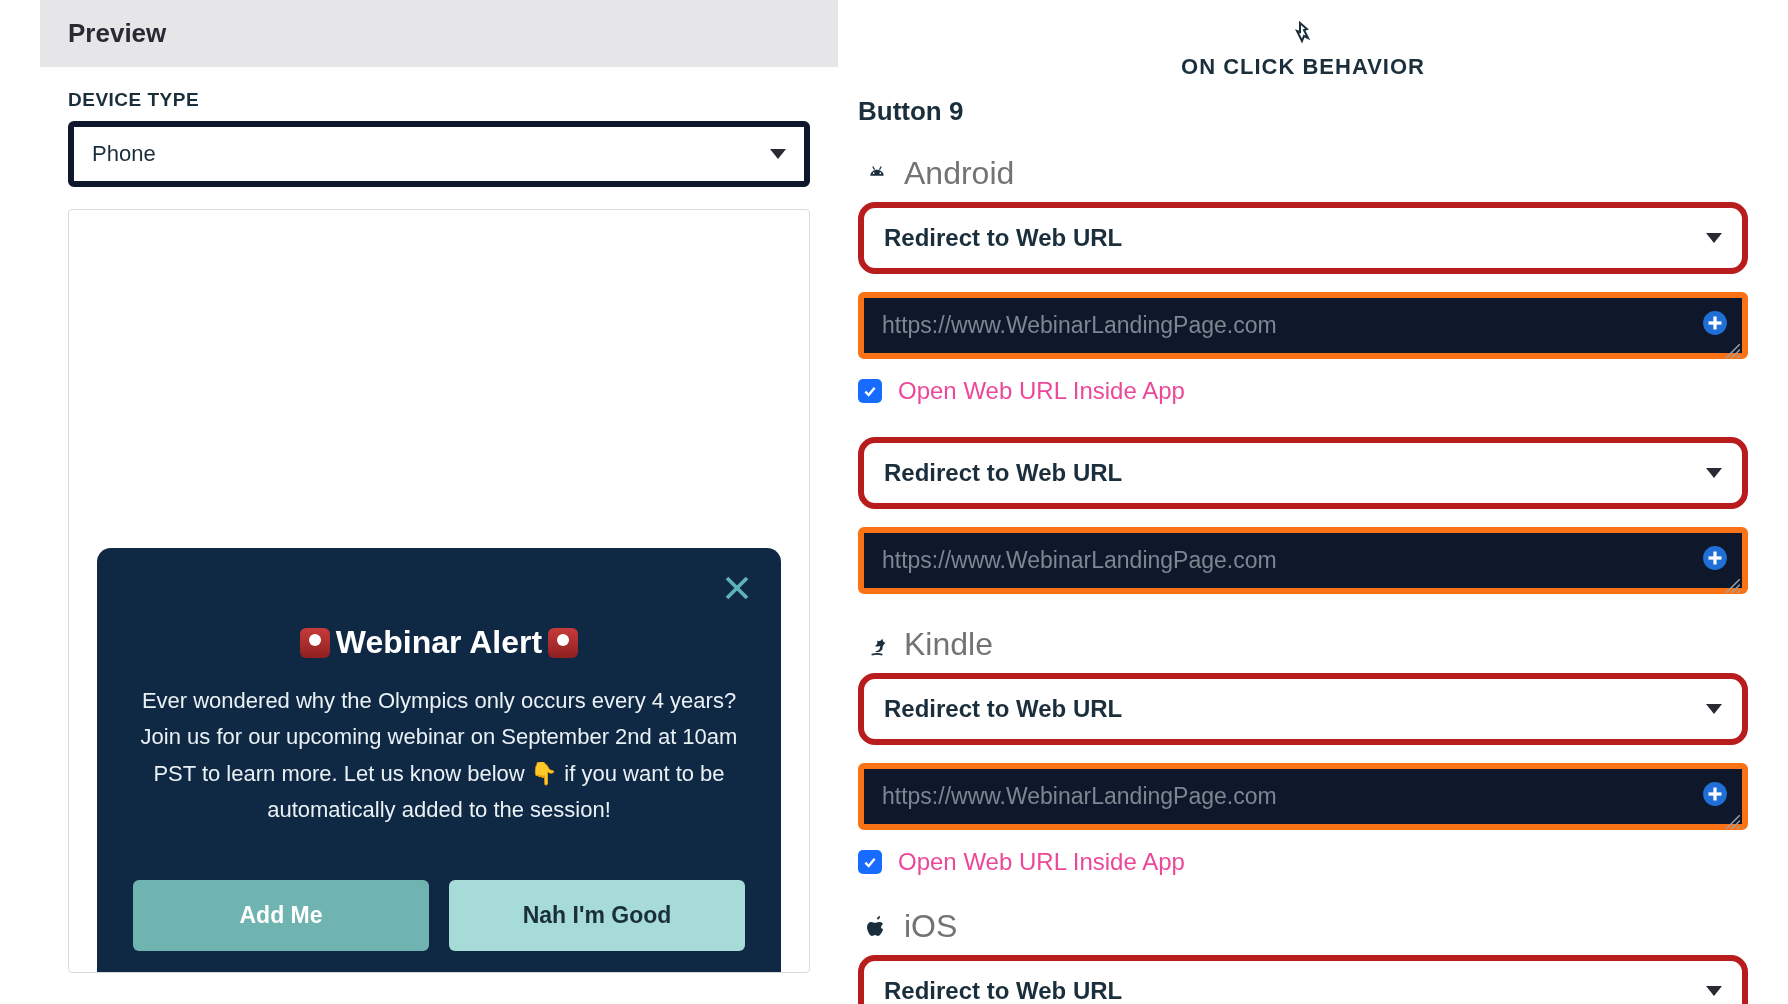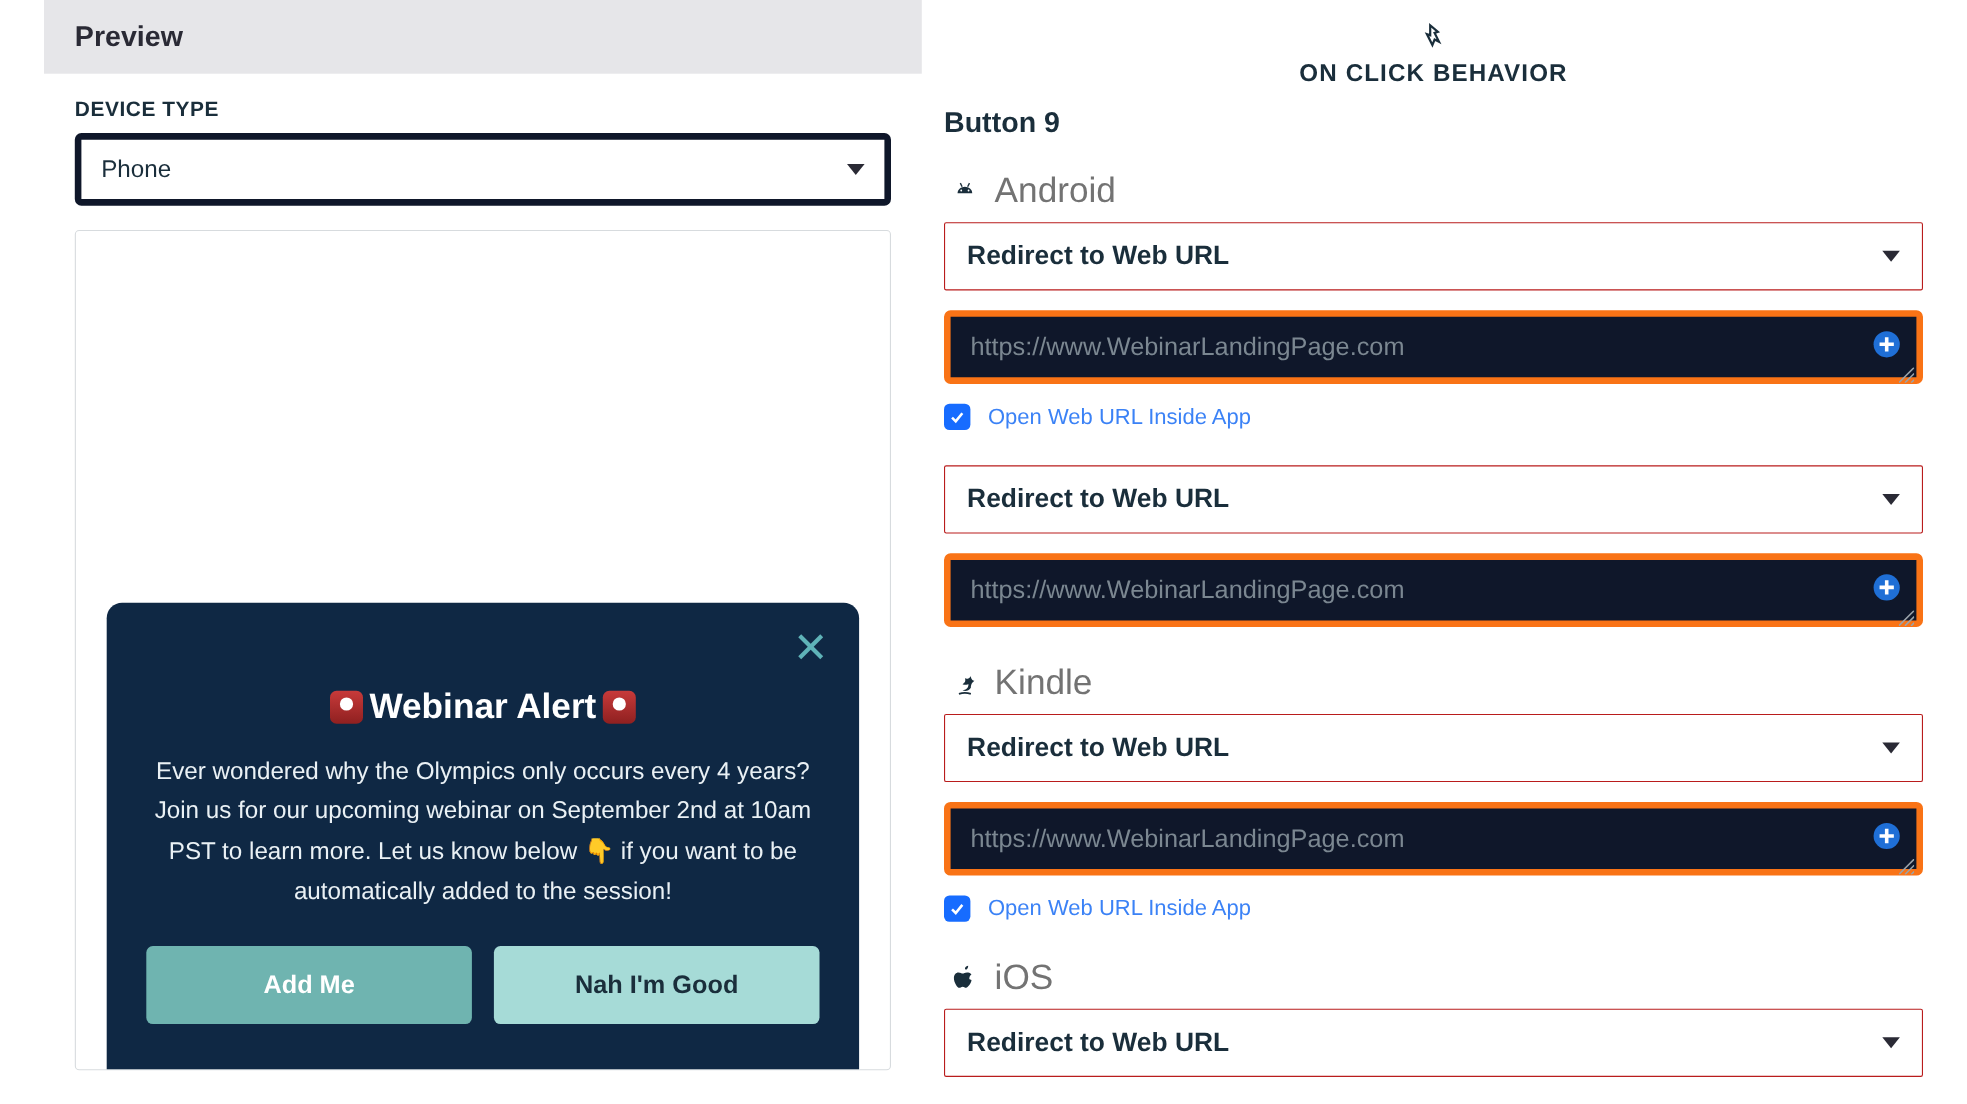--- a/index.html
+++ b/index.html
@@ -118,20 +118,21 @@
 }
 .modal-btn {
   flex: 1;
   padding: 22px 10px;
   border-radius: 6px;
   font-size: 23px;
   font-weight: 700;
   text-align: center;
   cursor: pointer;
   border: none;
+  margin-top: 20px;
 }
 .btn-primary { background: #6fb4b0; color: #fff; }
 .btn-secondary { background: #a6dbd7; color: #1a2e3b; }
 
 
 .section-header {
   display: flex; align-items: center; gap: 10px;
   font-size: 22px; font-weight: 800; letter-spacing: 1px;
   color: #1a2e3b; margin-bottom: 16px; flex-direction: column;
 }
@@ -141,22 +142,22 @@
 .platform-block { margin-bottom: 32px; }
 .platform-label {
   display: flex; align-items: center; gap: 12px;
   font-size: 32px; color: #737373; margin-bottom: 10px;
   margin-left: 4px;
 }
 .platform-label .icon { width: 30px; height: 24px; display: inline-flex; align-items:center; justify-content:center; }
 .platform-label .icon svg { fill: #1a2e3b; }
 
 .dropdown {
-  border: 1px solid #b91c1c;
-  border-radius: 2px;
+  border: 6px solid #b91c1c;
+  border-radius: 17px;
   padding: 16px 20px;
   font-size: 24px;
   font-weight: 700;
   display: flex; justify-content: space-between; align-items: center;
   cursor: pointer;
   margin-bottom: 18px;
   background: #fff;
 }
 .url-box {
   position: relative;
@@ -172,21 +173,21 @@
   position: absolute; top: 12px; right: 14px;
   width: 26px; height: 26px;
   cursor: pointer;
 }
 .url-box .resize-grip {
   position: absolute; bottom: 2px; right: 2px;
   width: 14px; height: 14px;
 }
 .checkbox-row {
   display: flex; align-items: center; gap: 16px;
-  margin-top: 18px; font-size: 20px; color: #3b82f6;
+  margin-top: 18px; font-size: 24px; color: #ec4899;
 }
 .chk {
   width: 24px; height: 24px;
   border-radius: 5px;
   background: #176cff;
   display: inline-flex; align-items: center; justify-content: center;
   cursor: pointer;
   flex-shrink: 0;
 }
 .chk svg { width: 16px; height: 16px; stroke: #fff; stroke-width: 3.5; fill: none; }

